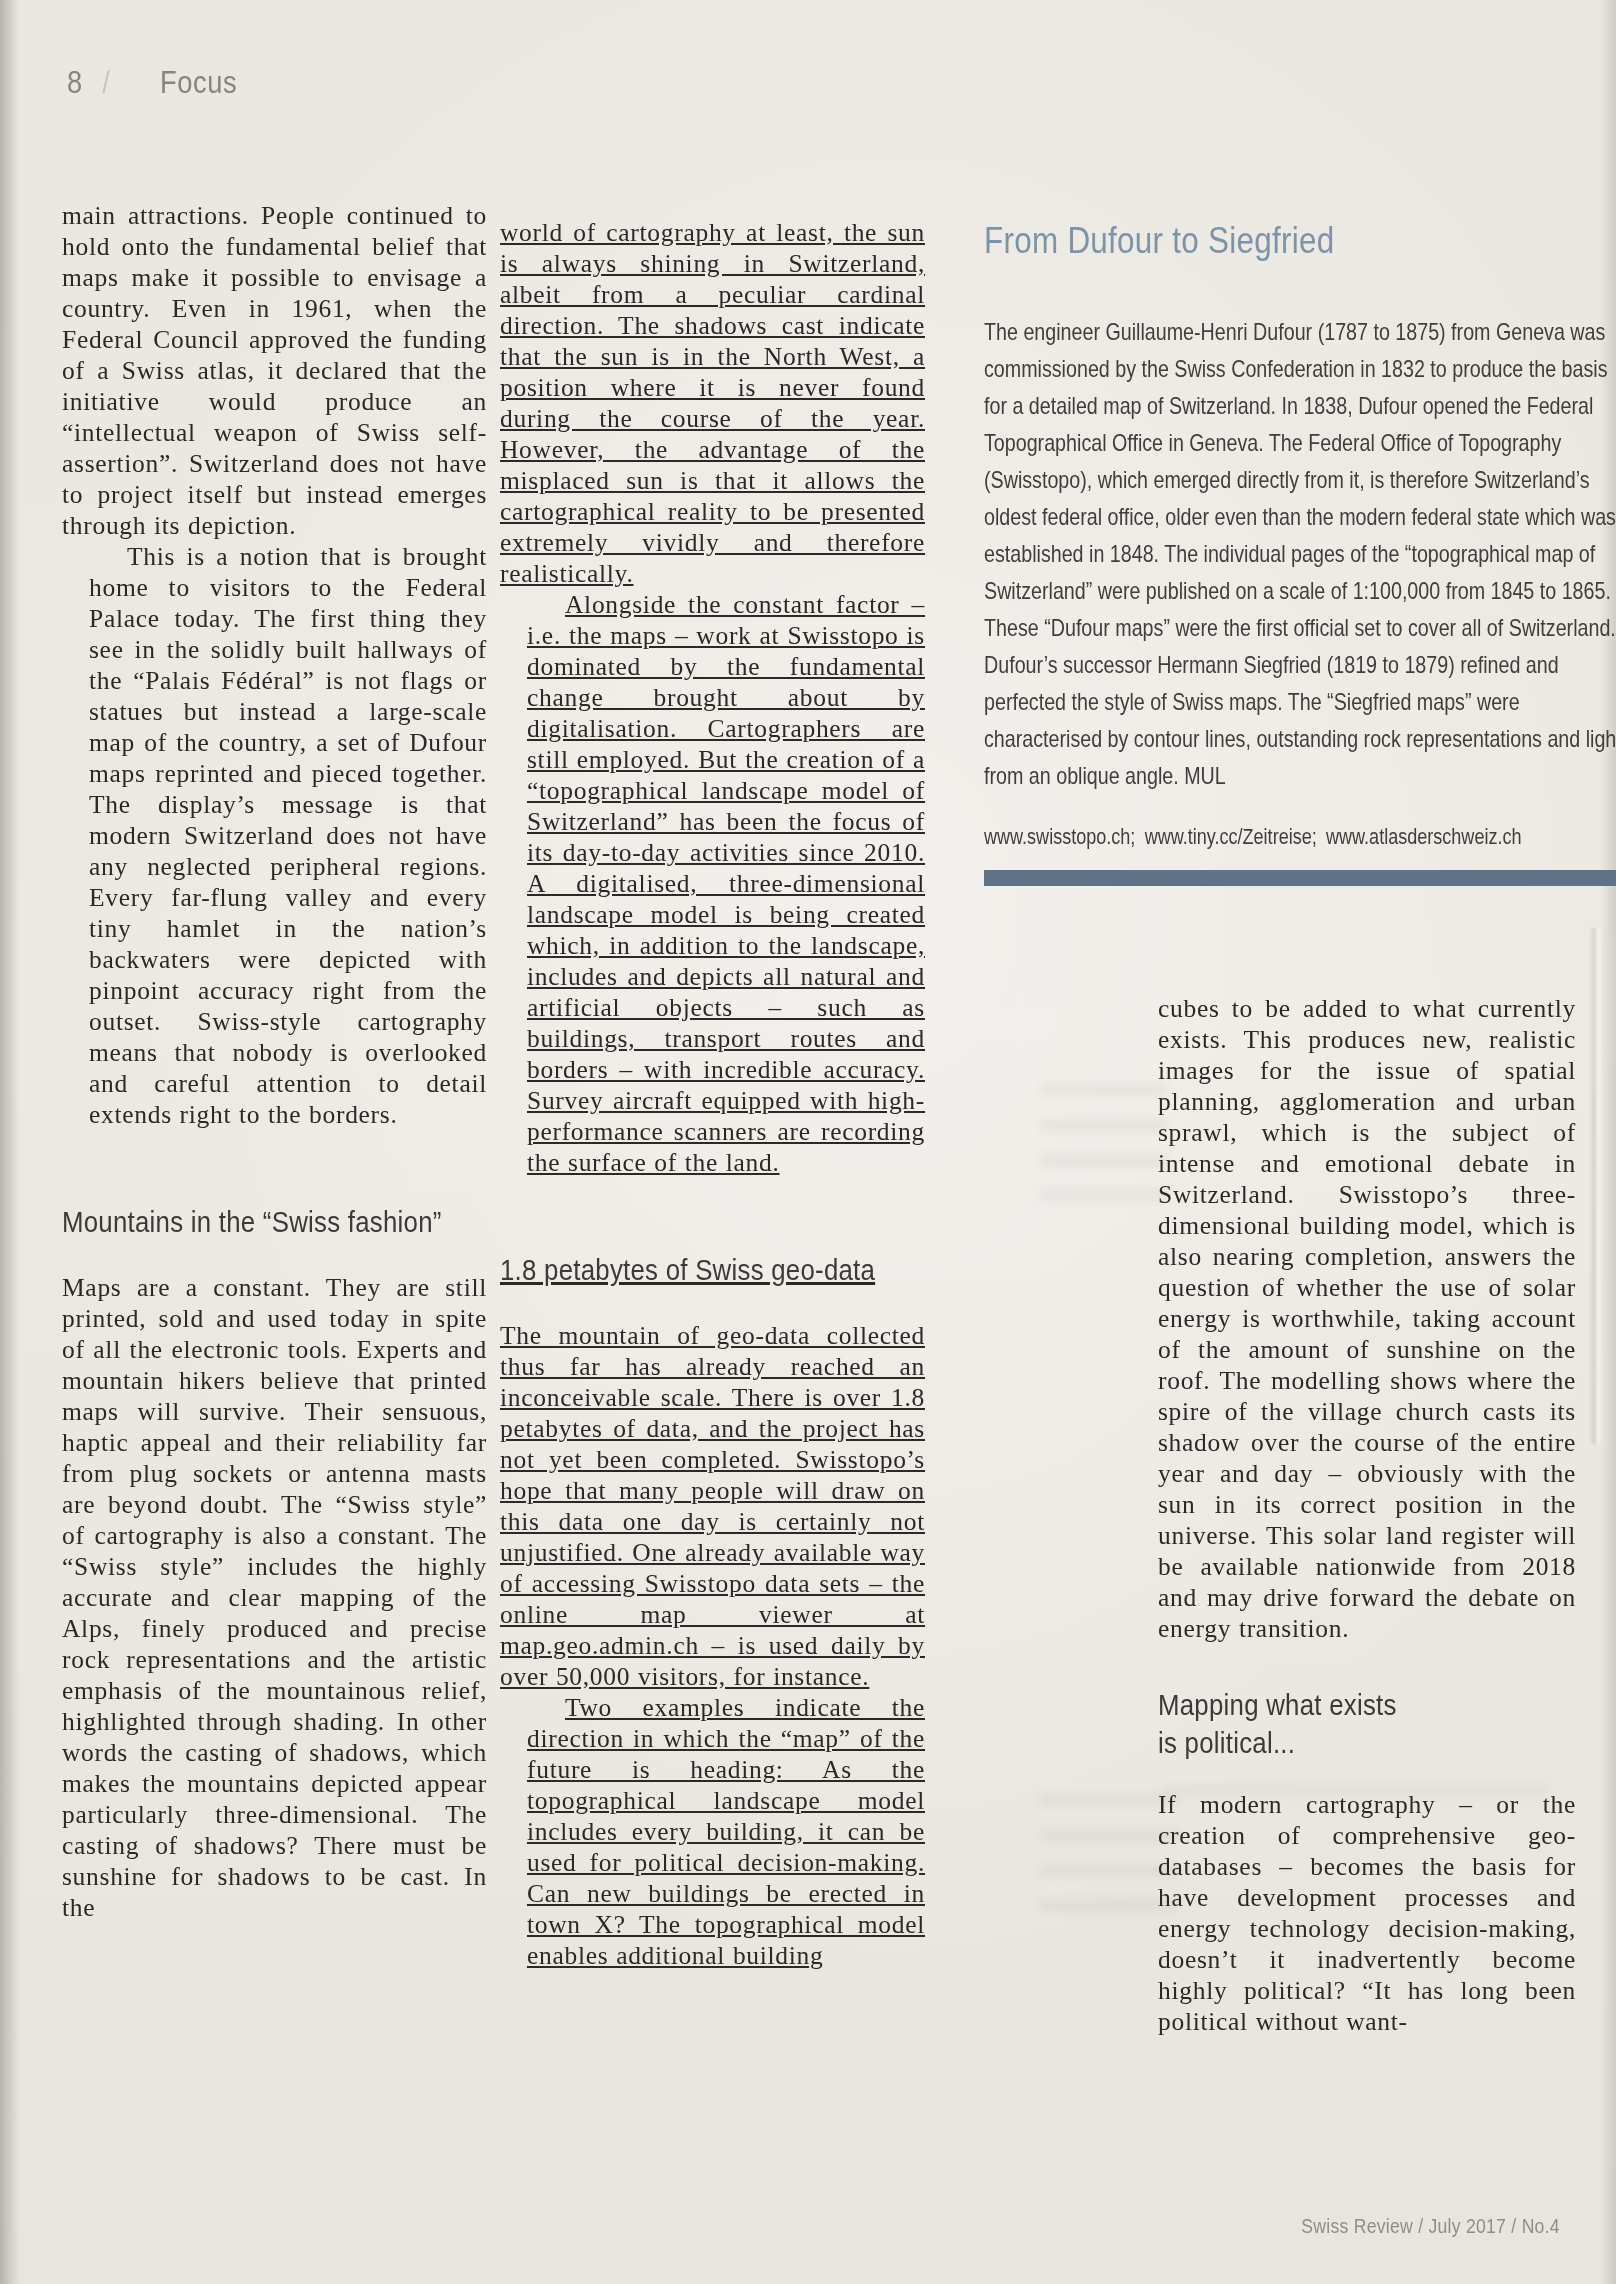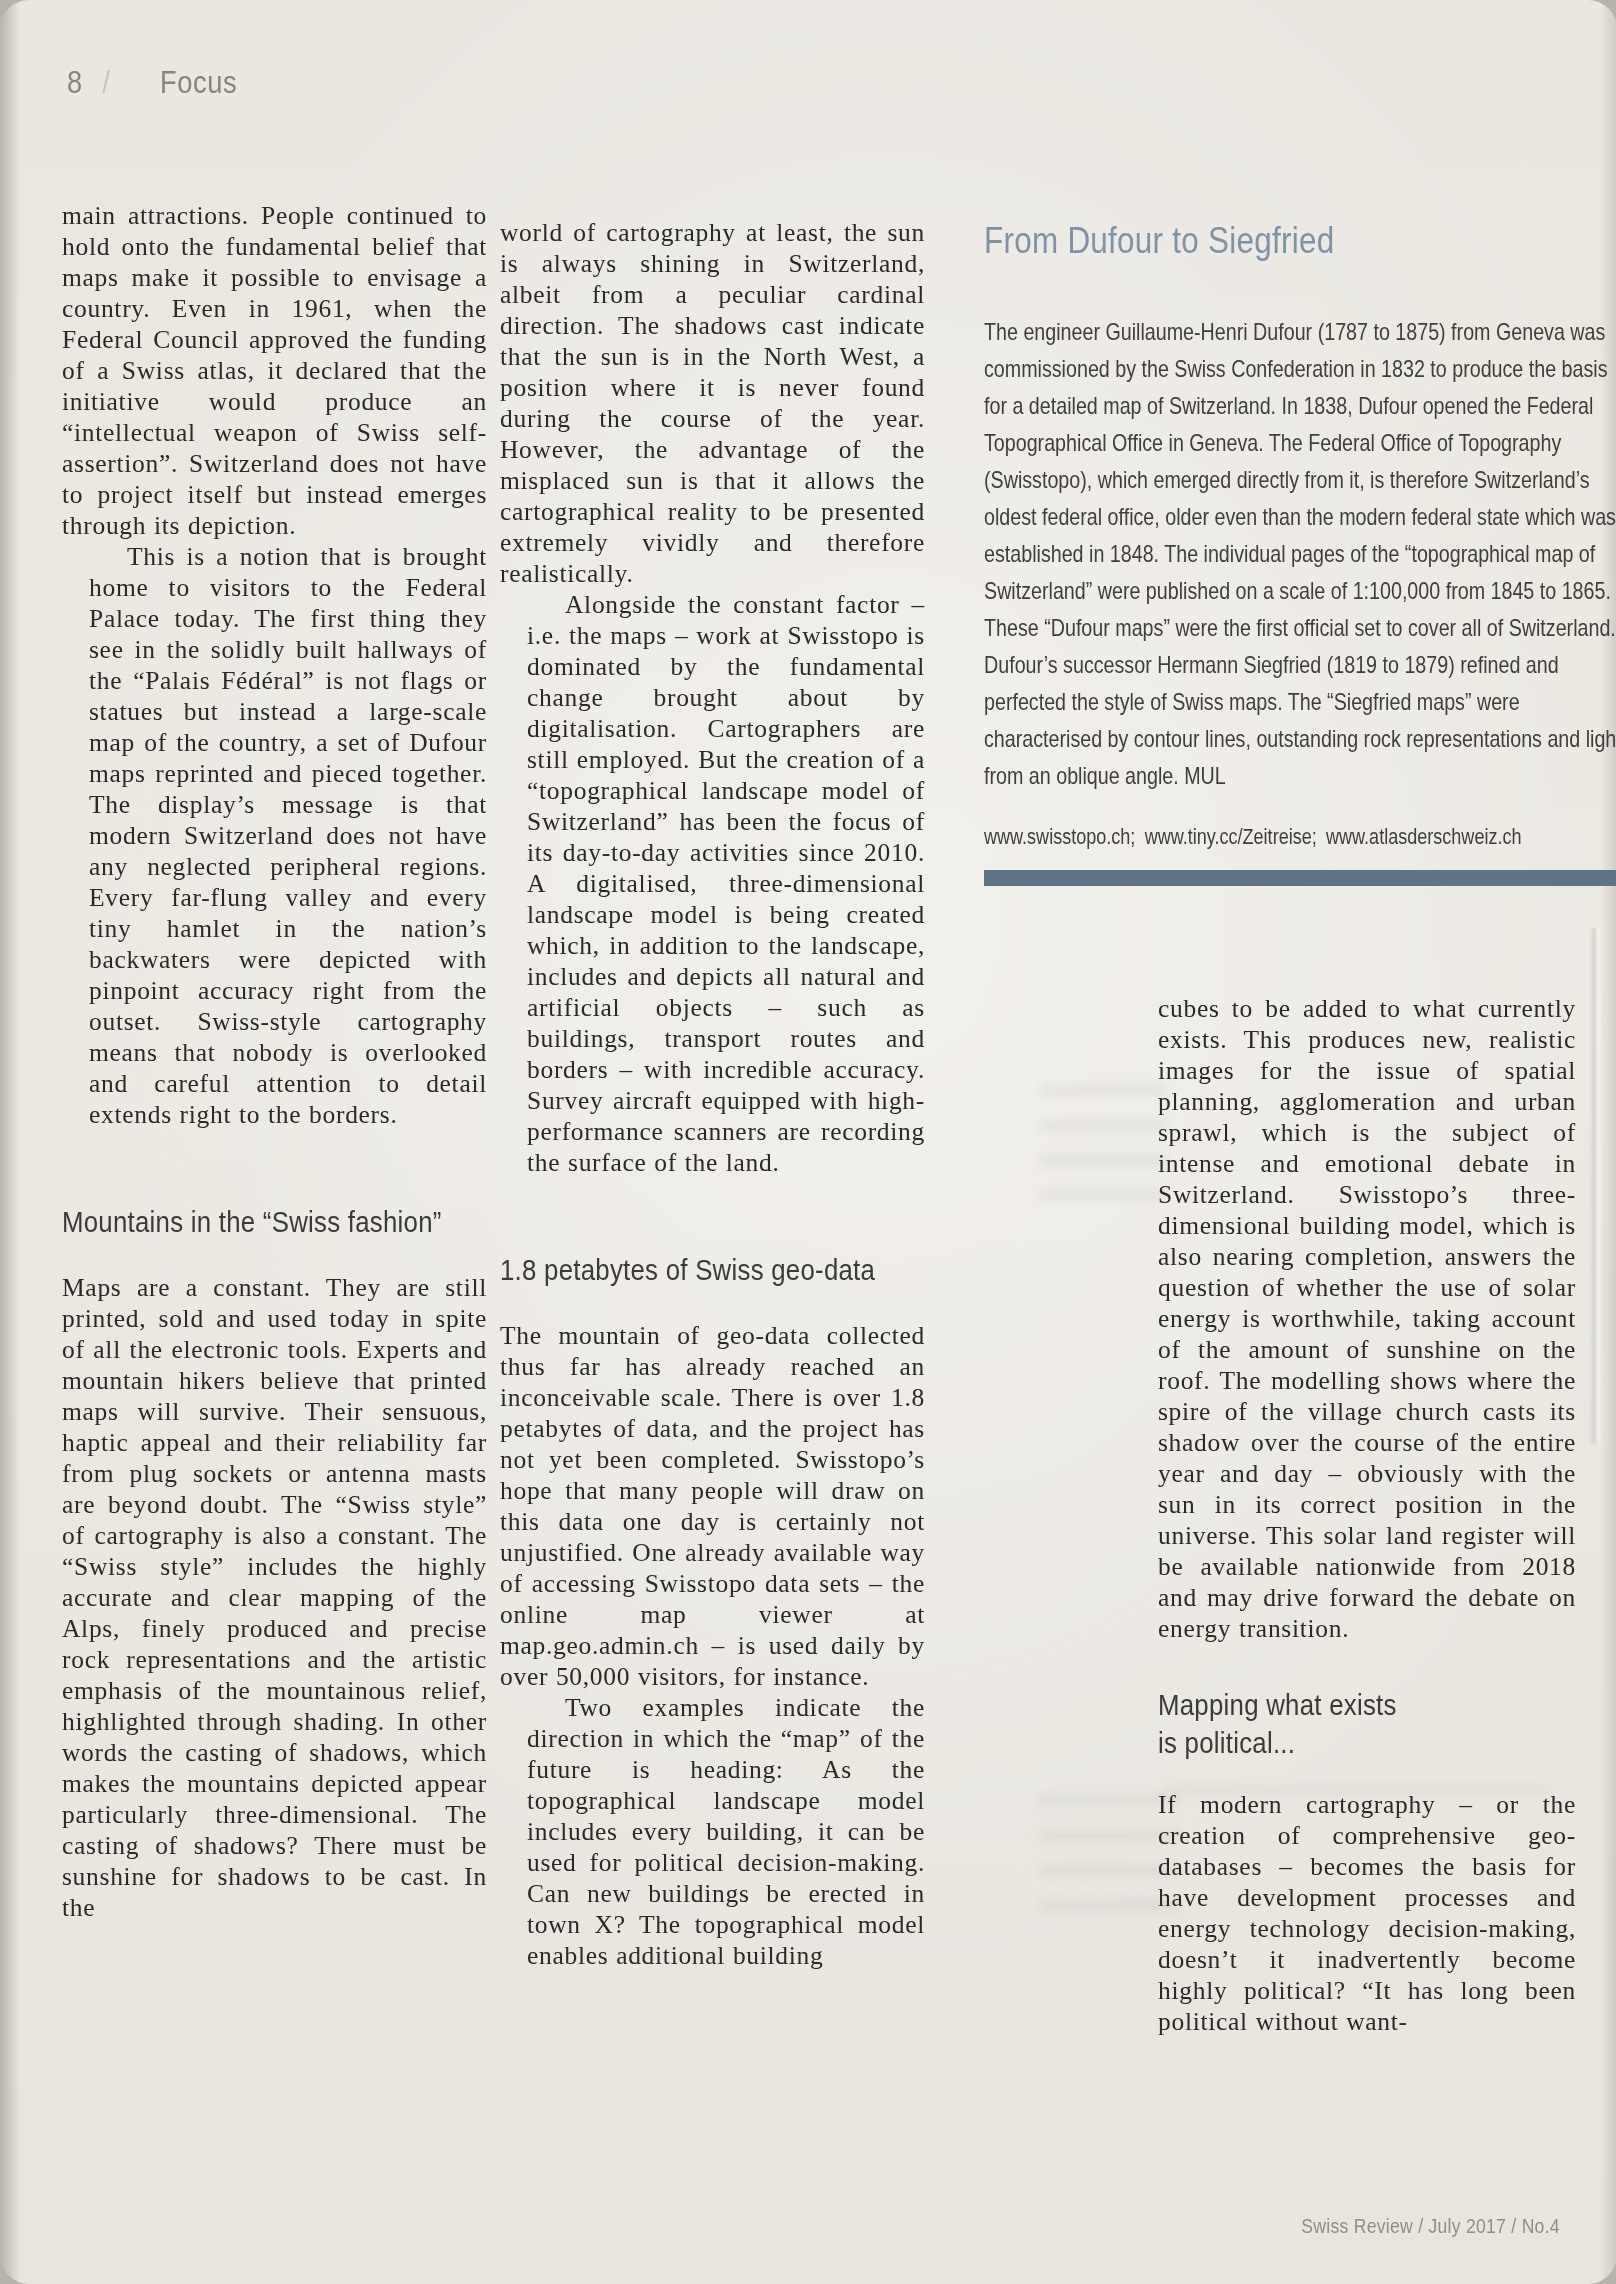--- a/index.html
+++ b/index.html
@@ -8,21 +8,20 @@
   .page {
     position: relative;
     width: 1617px;
     height: 2284px;
     background:
       radial-gradient(ellipse 1176px 1568px at 55% 40%, rgba(255,255,255,0.35), rgba(255,255,255,0) 70%),
       linear-gradient(180deg, #eae7e1 0%, #ece9e3 45%, #e8e5df 100%);
     overflow: hidden;
     font-family: "Liberation Serif", serif;
     color: #2b2926;
-    border-radius: 29px;
   }
 
   
   .edge-left {
     position: absolute; left: 0; top: 0; width: 19.6px; height: 100%;
     background: linear-gradient(90deg, rgba(70,64,58,0.30), rgba(70,64,58,0));
   }
   .edge-right {
     position: absolute; right: 0; top: 0; width: 17px; height: 100%;
     background: linear-gradient(270deg, rgba(120,113,104,0.25), rgba(120,113,104,0));
@@ -50,21 +49,21 @@
     color: #86847f; font-size: 31px; letter-spacing: 0.7px;
     transform: scaleX(0.88); transform-origin: 0 0; white-space: nowrap;
   }
   .pagehead .num { display: inline-block; }
   .pagehead .slash { color: #c8c5bf; margin: 0 18.3px 0 22px; }
   .pagehead .section { display: inline-block; margin-left: 38px; }
 
   
   .col { position: absolute; }
   .col-1 { left: 62px;  top: 200px;  width: 425px; }
-  .col-2 { left: 500px; top: 217px;  width: 425px; }
+  .col-2 { left: 500px; top: 217px;  width: 425px; text-decoration: underline; }
   .col-3 { left: 1158px; top: 993px; width: 418px; }
 
   .col p {
     margin: 0;
     font-size: 25.5px;
     line-height: 31px;
     letter-spacing: 0.7px;
     word-spacing: 0.7px;
     text-align: justify;
     hyphens: auto;

